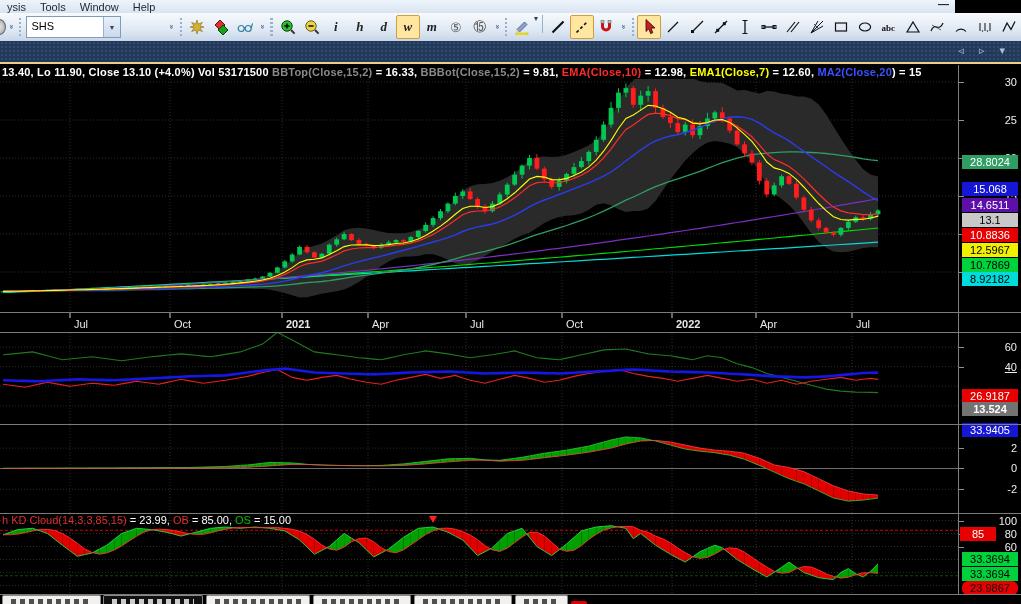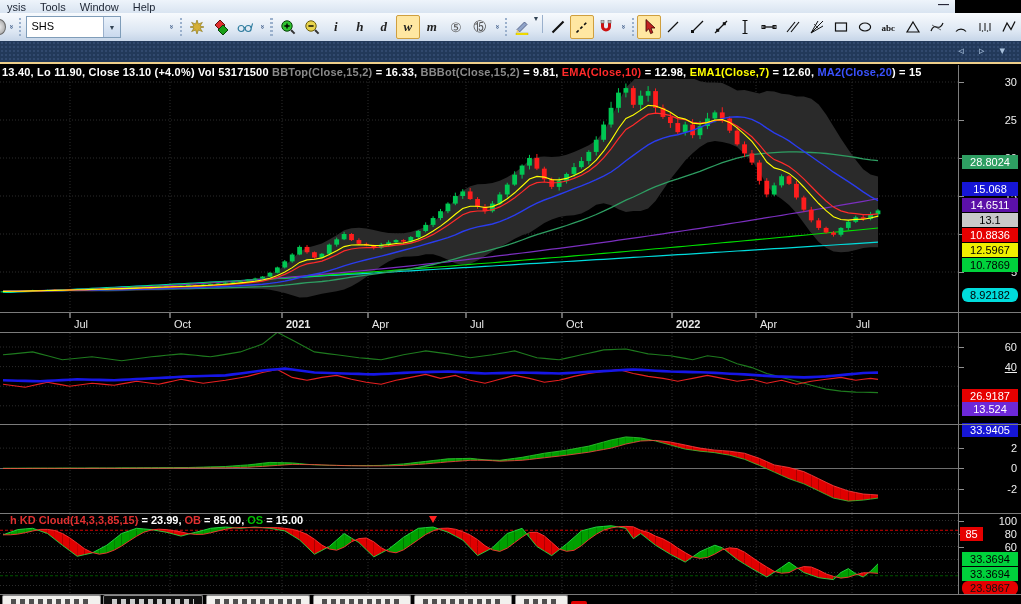--- a/index.html
+++ b/index.html
@@ -38,33 +38,33 @@
   
   .mdi{position:absolute;left:0;top:41px;width:1021px;height:21px;background:#22395a;
     background-image:radial-gradient(#31496e 1px,transparent 1px);background-size:4px 4px;}
   .mdi .nav{position:absolute;right:10px;top:3px;color:#a9c1dd;font-size:11px;letter-spacing:6px;cursor:pointer;}
   
   .cwin{position:absolute;left:0;top:62px;width:1021px;height:542px;background:#000;
     border-top:2px solid #eecf8a;}
   .chead{position:absolute;left:2px;top:2px;width:954px;height:13px;overflow:hidden;
     white-space:nowrap;font-size:11px;font-weight:bold;letter-spacing:0.2px;}
   .kdhead{position:absolute;left:2px;top:450px;width:600px;height:13px;overflow:hidden;
-    white-space:nowrap;font-size:11px;font-weight:bold;z-index:5;margin-left:8px;}
+    white-space:nowrap;font-size:11px;font-weight:normal;z-index:5;}
   #chart-svg{position:absolute;left:0;top:0;}
   .hsep{position:absolute;left:0;width:1021px;height:1px;background:#7b7b7b;z-index:4;}
   .vline-scale{position:absolute;left:958px;top:1px;width:1px;height:530px;background:#7d7d7d;z-index:4;}
   
   .scol{position:absolute;left:959px;top:0px;width:62px;height:542px;background:#000;z-index:3;}
   .stick{position:absolute;right:4px;width:46px;text-align:right;font-size:11px;color:#efefef;z-index:1;}
   .smark{position:absolute;left:0;width:5px;height:1px;background:#909090;}
   .badge{position:absolute;left:3px;width:56px;height:14px;line-height:14px;text-align:center;
     font-size:11px;z-index:6;}
   .badge .arr{position:absolute;left:-7px;top:0;width:0;height:0;
     border-top:7px solid transparent;border-bottom:7px solid transparent;}
-  .badge.small{width:23px;left:1px;}
+  .badge.small{width:36px;left:1px;}
   
   .tabbar{position:absolute;left:0;top:531px;width:1021px;height:11px;z-index:7;}
   .tab{position:absolute;top:0;height:11px;border:1px solid #8a8a8a;border-bottom:none;
     border-radius:2px 2px 0 0;box-sizing:border-box;cursor:pointer;}
   .tab.light{background:#f2f1ee;}
   .tab.dark{background:#111;}
   .tab .smudge{margin:3px 8px 0 8px;height:6px;opacity:.85;}
   .tab.light .smudge{background:repeating-linear-gradient(90deg,#333 0 5px,transparent 5px 9px);}
   .tab.dark .smudge{background:repeating-linear-gradient(90deg,#eee 0 5px,transparent 5px 9px);}
   .tab.red{background:#e20000;border:none;top:6px;height:5px;}
@@ -955,24 +955,24 @@
         <div class="stick" style="top: 464px;">80</div>
         <div class="smark" style="top: 483px;"></div>
         <div class="stick" style="top: 477px;">60</div>
         <div class="badge" style="top: 91px; background: rgb(46, 158, 98); color: rgb(255, 255, 255);">28.8024</div>
         <div class="badge" style="top: 118px; background: rgb(22, 22, 214); color: rgb(255, 255, 255);">15.068</div>
         <div class="badge" style="top: 134px; background: rgb(92, 16, 168); color: rgb(255, 255, 255);">14.6511</div>
         <div class="badge" style="top: 149px; background: rgb(201, 201, 201); color: rgb(0, 0, 0);">13.1<span class="arr" style="border-right-color: rgb(201, 201, 201);"></span></div>
         <div class="badge" style="top: 164px; background: rgb(230, 0, 0); color: rgb(255, 255, 255);">10.8836</div>
         <div class="badge" style="top: 179px; background: rgb(240, 240, 0); color: rgb(0, 0, 0);">12.5967</div>
         <div class="badge" style="top: 194px; background: rgb(0, 210, 60); color: rgb(0, 0, 0);">10.7869</div>
-        <div class="badge" style="top: 224px; background: rgb(0, 220, 220); color: rgb(0, 0, 0); border-radius: 6px;">8.92182</div>
+        <div class="badge" style="top: 208px; background: rgb(0, 220, 220); color: rgb(0, 0, 0);">8.92182</div>
         <div class="badge" style="top: 311px; background: rgb(22, 22, 214); color: rgb(255, 255, 255); margin-top: 48px;">33.9405<span class="arr" style="border-right-color: rgb(22, 22, 214);"></span></div>
         <div class="badge" style="top: 325px; background: rgb(230, 0, 0); color: rgb(255, 255, 255);">26.9187</div>
-        <div class="badge" style="top: 338px; background: #6d28d9; color: rgb(255, 255, 255);">13.524</div>
+        <div class="badge" style="top: 338px; background: #737373; color: rgb(255, 255, 255); font-weight: bold;">13.524</div>
         <div class="badge small" style="top: 463px; background: rgb(230, 0, 0); color: rgb(255, 255, 255);">85</div>
         <div class="badge" style="top: 488px; background: rgb(0, 210, 60); color: rgb(0, 0, 0);">33.3694</div>
         <div class="badge" style="top: 503px; background: rgb(0, 210, 60); color: rgb(0, 0, 0);">33.3694<span class="arr" style="border-right-color: rgb(0, 210, 60);"></span></div>
         <div class="badge" style="top: 517px; background: rgb(230, 0, 0); color: rgb(17, 17, 17); border-radius: 6px;">23.9867</div>
       </div>
     <div class="hsep" style="top:248px"></div>
     <div class="hsep" style="top:268px"></div>
     <div class="hsep" style="top:360px"></div>
     <div class="hsep" style="top:449px"></div>
     <div class="hsep" style="top:530px"></div>

